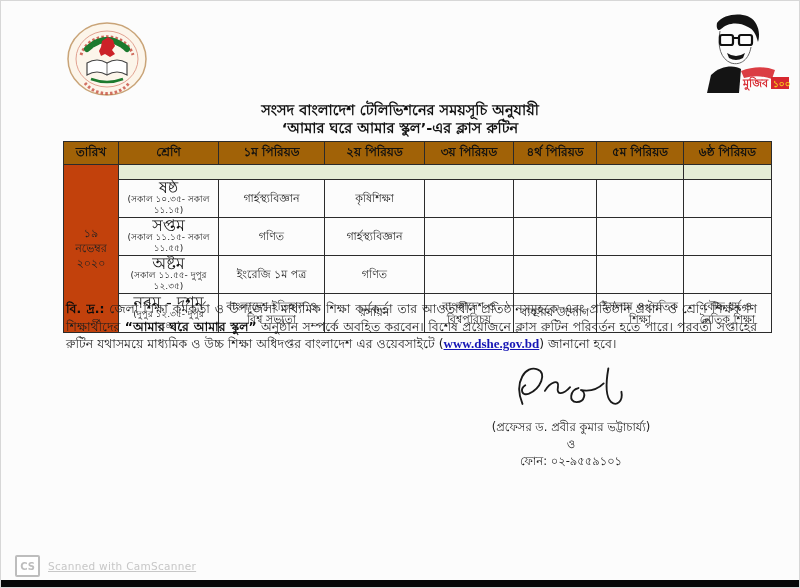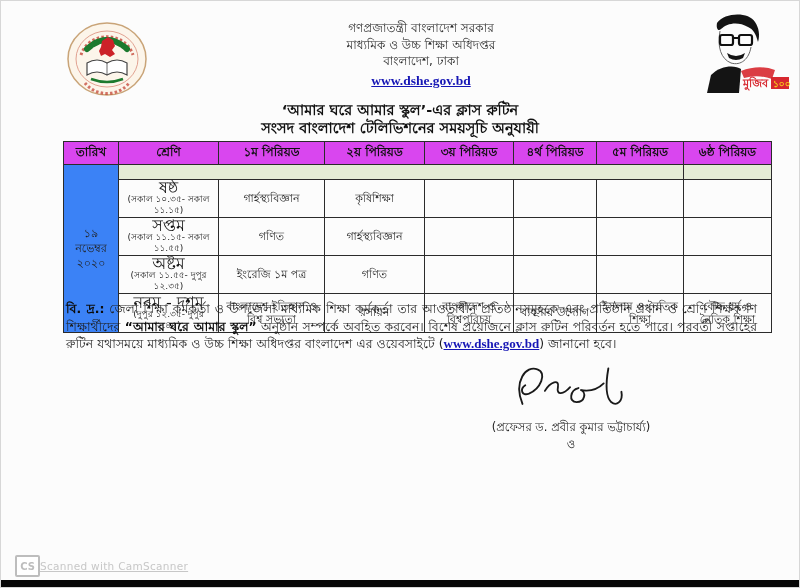--- a/index.html
+++ b/index.html
@@ -23,43 +23,43 @@
   .doc-title div{font-size:14.5px;font-weight:bold;color:#111;line-height:18px;}
   
   table.routine{
     position:absolute;left:62px;top:140px;width:708px;
     border-collapse:collapse;table-layout:fixed;
   }
   table.routine th,table.routine td{
     border:1px solid #2b2b2b;text-align:center;vertical-align:middle;
     padding:1px 3px;overflow:hidden;
   }
-  table.routine th{font-size:12px;font-weight:bold;height:16px;color:#111;background:#d946ef;}
+  table.routine th{font-size:12px;font-weight:bold;height:16px;color:#111;background:#a16207;}
   td.bandcell{height:12px;background:#e5edd6;}
-  td.datecell{font-size:11px;line-height:15px;background:#3b82f6;}
+  td.datecell{font-size:11px;line-height:15px;background:#c2410c;}
   .cls{font-size:16px;line-height:13px;color:#111;}
   .time{font-size:9px;line-height:11px;color:#222;}
   td.pcell{font-size:11px;line-height:13.5px;height:28px;}
   tr.r4 td.pcell{height:36px;margin-left:24px;}
   
   .note{
     position:absolute;left:57px;top:291px;width:691px;margin:8px;
     font-size:12.4px;line-height:17.6px;text-align:justify;color:#1d1d1d;
   }
   .note b{color:#0c0c0c;}
   .note-link{
     font-family:"Liberation Serif","DejaVu Serif",serif;font-weight:bold;
     color:#1515b5;text-decoration:underline;font-size:13px;
   }
   
   .sign-block{position:absolute;left:420px;top:360px;width:300px;text-align:center;}
   .sign-scribble{display:block;margin:0 auto 2px auto;width:160px;height:56px;}
   .sign-line{font-size:11.5px;line-height:17px;color:#1d1d1d;}
   
-  .cam-footer{position:absolute;left:14px;bottom:10px;display:flex;align-items:center;}
+  .cam-footer{position:absolute;left:14px;bottom:10px;display:flex;align-items:center;gap:8px;}
   .cs-box{
     width:21px;height:18px;border:2px solid #bdbdbd;color:#bdbdbd;
     font-size:10px;font-weight:bold;display:flex;align-items:center;justify-content:center;
     border-radius:2px;background:#fff;
   }
   .scan-text{font-size:10.5px;color:#c7c7c7;letter-spacing:.3px;text-decoration:underline;}
   .bottom-bar{position:absolute;left:0;right:0;bottom:0;height:7px;background:#070707;}
 </style>
 </head>
 <body>
@@ -71,44 +71,38 @@
     <ellipse cx="42" cy="38" rx="31" ry="28" fill="none" stroke="#d98b7a" stroke-width="0.8"></ellipse>
     <path d="M16,34 A27,25 0 0 1 68,34" fill="none" stroke="#c0392b" stroke-width="3" stroke-dasharray="2.5 2.2" opacity="0.75"></path>
     <path d="M20,62 A27,25 0 0 0 64,62" fill="none" stroke="#c0392b" stroke-width="3" stroke-dasharray="2.5 2.2" opacity="0.7"></path>
     <path d="M22,28 Q42,10 62,28" fill="none" stroke="#1c7a2e" stroke-width="6" stroke-linecap="round" stroke-dasharray="5 3"></path>
     <path d="M37,20 l6,-4 5,3 2,6 -3,4 3,4 -5,3 -5,-3 -4,2 -2,-5 2,-4 z" fill="#cc2229"></path>
     <path d="M22,42 Q32,36 42,42 Q52,36 62,42 L62,54 Q52,48 42,54 Q32,48 22,54 Z" fill="#ffffff" stroke="#444" stroke-width="1.2"></path>
     <line x1="42" y1="42" x2="42" y2="54" stroke="#444" stroke-width="0.8"></line>
     <path d="M26,58 Q42,64 58,58" fill="none" stroke="#1c7a2e" stroke-width="2.5"></path>
   </svg>
 
-  <div class="gov-block">
-    <div class="gov-line">গণপ্রজাতন্ত্রী বাংলাদেশ সরকার</div>
-    <div class="gov-line">মাধ্যমিক ও উচ্চ শিক্ষা অধিদপ্তর</div>
-    <div class="gov-line">বাংলাদেশ, ঢাকা</div>
-    <a href="#" class="site-link">www.dshe.gov.bd</a>
-  </div>
 
   <svg class="mujib" viewBox="0 0 106 86">
     <path d="M30,16 C38,5 62,5 68,15 C72,21 73,28 71,35 C69,27 66,22 61,20 C51,14 40,16 34,22 C31,25 29,21 30,16 Z" fill="#141414"></path>
     <path d="M33,24 C30,40 34,52 44,56 C54,59 62,52 64,40" fill="none" stroke="#666" stroke-width="1"></path>
     <rect x="33" y="28" width="13" height="10" rx="2" fill="none" stroke="#111" stroke-width="2.2"></rect>
     <rect x="52" y="28" width="13" height="10" rx="2" fill="none" stroke="#111" stroke-width="2.2"></rect>
     <line x1="46" y1="31" x2="52" y2="31" stroke="#111" stroke-width="2"></line>
     <path d="M40,46 Q49,52 58,46 L56,51 Q49,55 42,51 Z" fill="#141414"></path>
     <path d="M24,68 C34,58 48,58 54,62 L52,86 L20,86 Z" fill="#141414"></path>
     <path d="M54,64 q18,-7 34,-1 l-3,9 q-14,-5 -28,-1 z" fill="#d7282f" opacity="0.9"></path>
     <text x="56" y="80" font-size="11" font-weight="bold" fill="#d7282f">মুজিব</text>
     <rect x="84" y="70" width="18" height="12" fill="#d7282f"></rect>
     <text x="86" y="80" font-size="9" font-weight="bold" fill="#f7d117">১০০</text>
   </svg>
 
   <div class="doc-title">
+    <div>সংসদ বাংলাদেশ টেলিভিশনের সময়সূচি অনুযায়ী</div>
     <div>‘আমার ঘরে আমার স্কুল’-এর ক্লাস রুটিন</div>
-    <div>সংসদ বাংলাদেশ টেলিভিশনের সময়সূচি অনুযায়ী</div>
   </div>
 
   <table class="routine">
     <colgroup>
       <col style="width:55px">
         <col style="width:100px">
         <col style="width:106px">
         <col style="width:100px">
       <col style="width:89px">
         <col style="width:83px">
@@ -188,20 +182,21 @@
 
   <div class="sign-block">
     <svg class="sign-scribble" viewBox="0 0 160 60">
       <path d="M28,46 C18,22 32,4 44,9 C55,13 47,30 35,35 C27,38 25,30 31,26
                M52,32 C58,22 68,19 66,28 C64,37 72,36 79,28
                M88,29 c-9,2 -11,15 -2,15 c9,0 11,-11 4,-13 c10,2 19,-1 25,-7
                M120,8 c-3,17 -3,30 3,36 c6,5 13,-1 11,-11" fill="none" stroke="#1a1a1a" stroke-width="2" stroke-linecap="round"></path>
     </svg>
     <div class="sign-line">(প্রফেসর ড. প্রবীর কুমার ভট্টাচার্য্য)</div>
     <div class="sign-line">ও</div>
+    <div class="sign-line">ফোন: ০২-৯৫৫৯১০১</div>
   </div>
 
   <div class="cam-footer">
     <div class="cs-box">CS</div>
     <span class="scan-text">Scanned with CamScanner</span>
   </div>
   <div class="bottom-bar"></div>
 
 </div>
 

